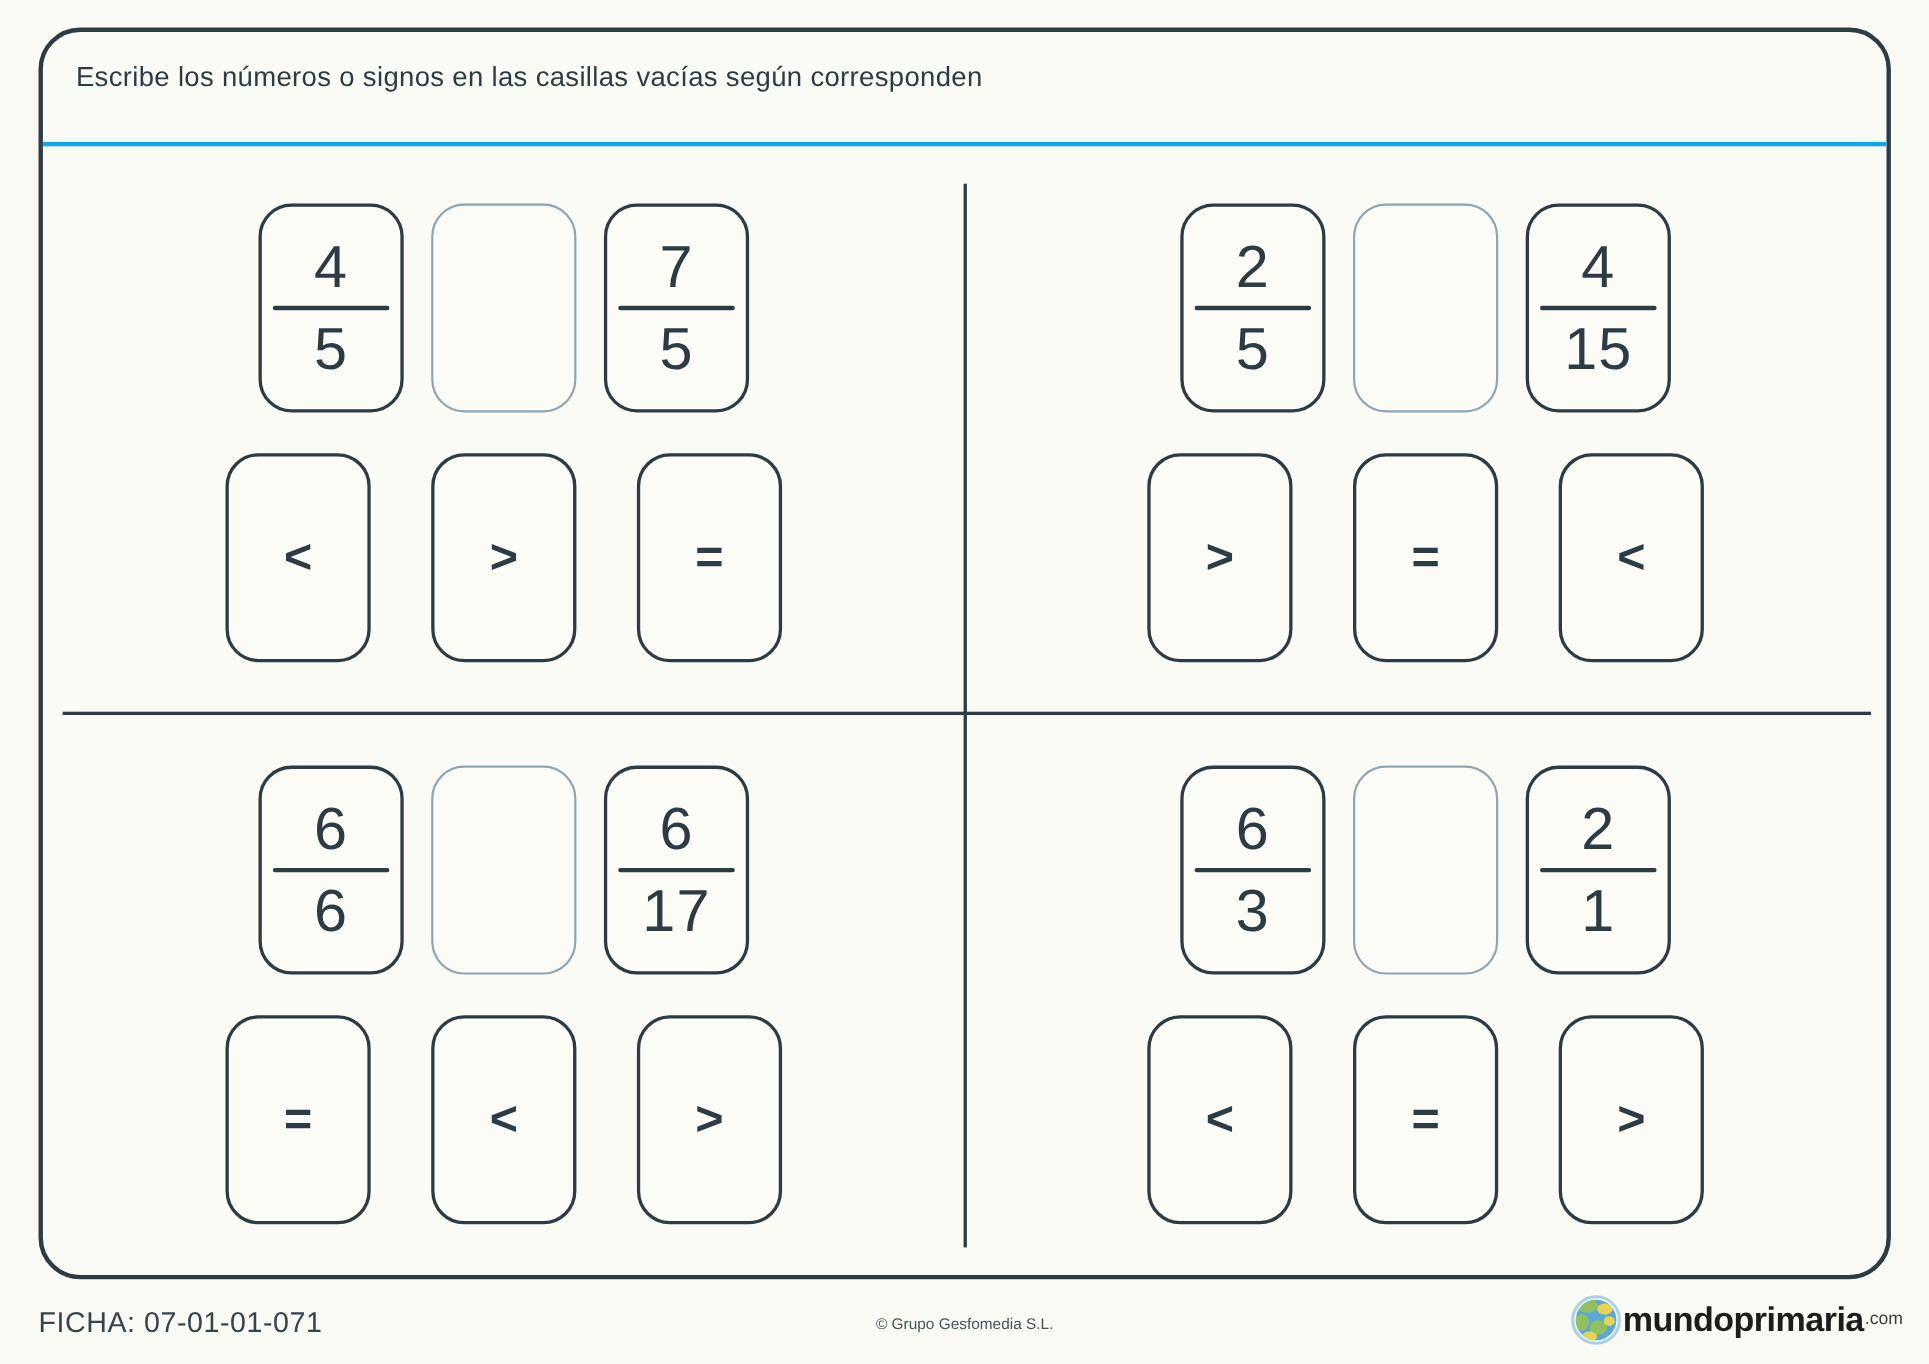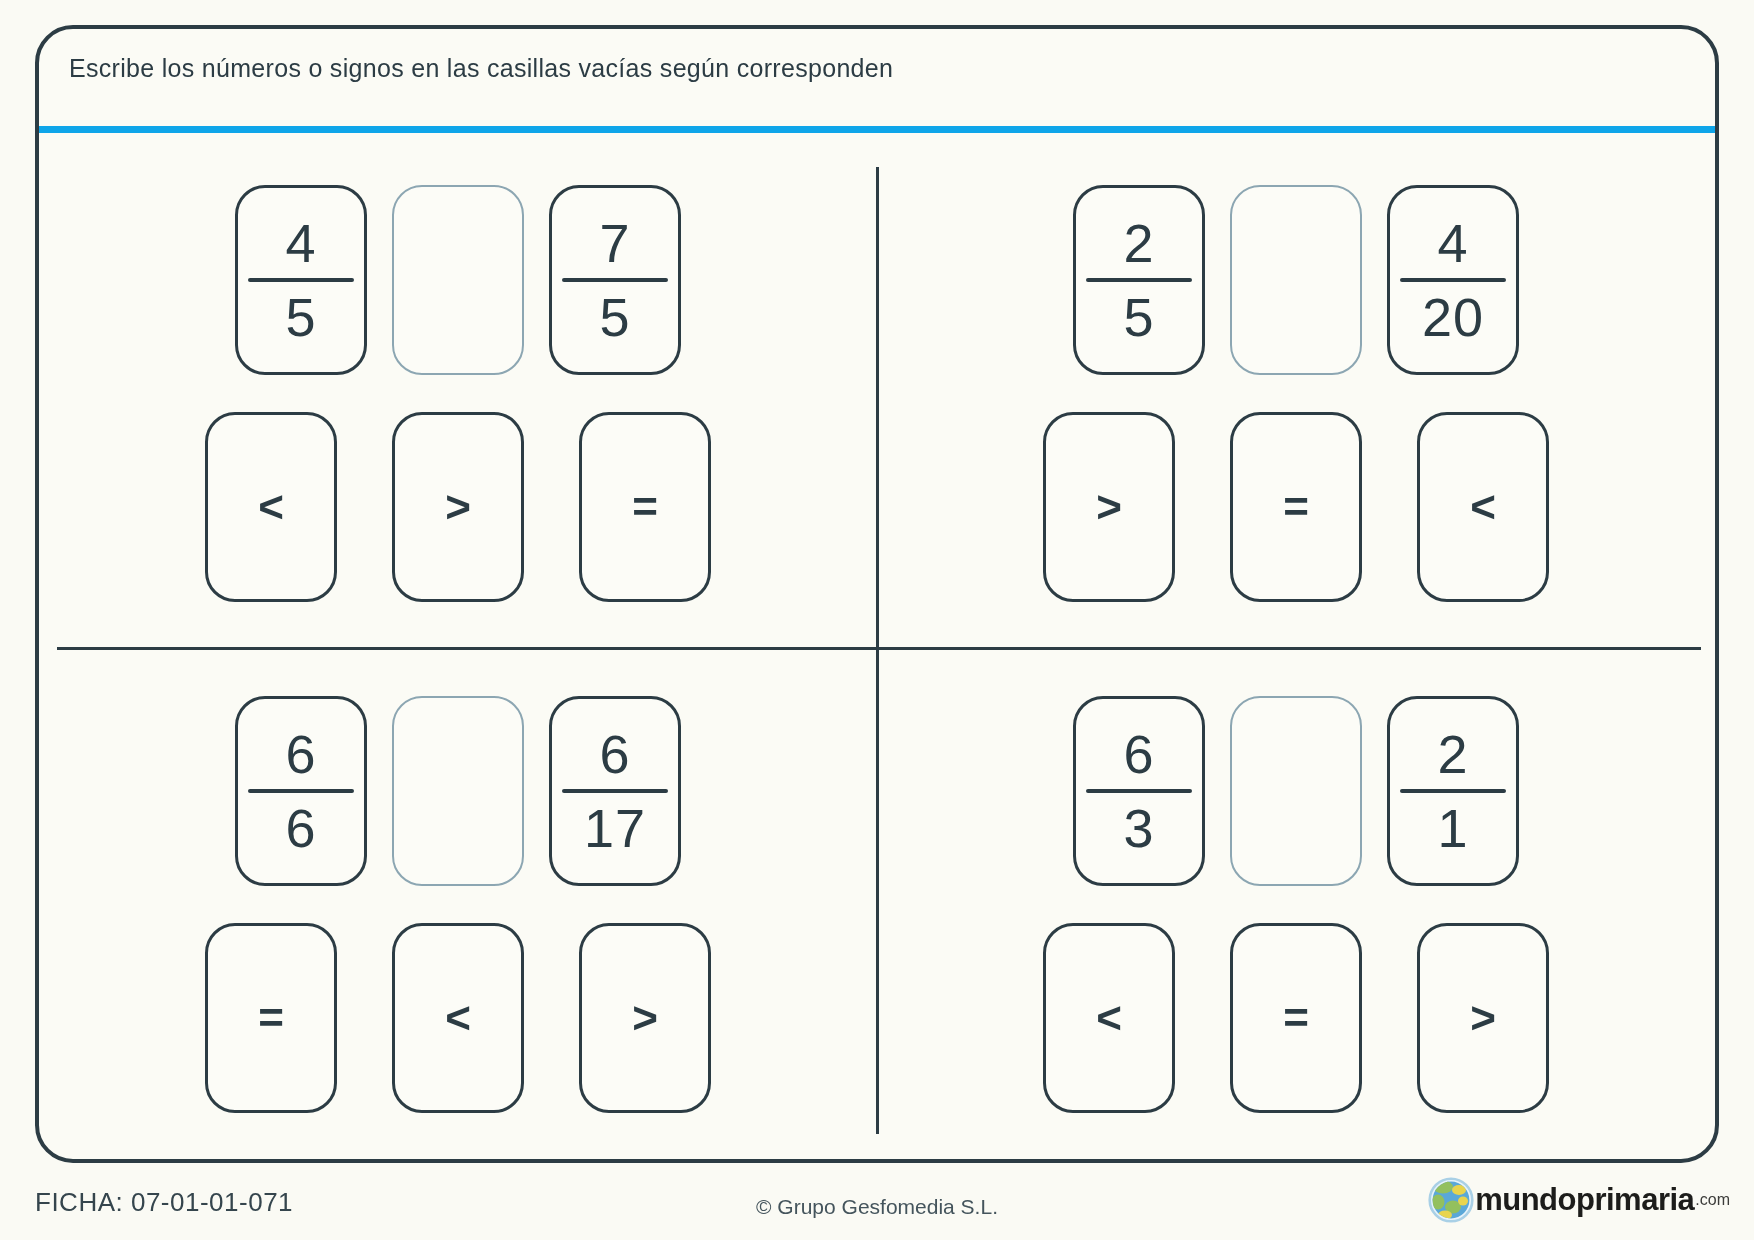--- a/index.html
+++ b/index.html
@@ -15,21 +15,21 @@
   .frame {
     position:absolute; left:35px; top:25px;
     width:1684px; height:1138px;
     border:4px solid #2c3c44;
     border-radius:38px;
     background:#fbfbf5;
   }
 
   .header {
     height:104px;
-    border-bottom:7px solid #0ea5e9;
+    border-bottom:4px solid #0ea5e9;
     display:flex; align-items:center;
     padding:0 30px 18px 30px;
   }
   .header-text { font-size:25px; letter-spacing:0.3px; color:#2c3c44; }
 
   .content {
     position:absolute; top:108px; left:0; right:0; bottom:0;
     display:grid;
     grid-template-columns:1fr 1fr;
     grid-template-rows:1fr 1fr;
@@ -72,21 +72,21 @@
     font-size:44px; font-weight:600; color:#2c3c44; line-height:1;
   }
 
   .footer { position:absolute; left:0; top:1163px; width:100%; height:94px; }
   .ficha {
     position:absolute; left:35px; top:24px;
     font-size:26px; color:#35454d; letter-spacing:0.5px;
   }
   .copyright {
     position:absolute; left:50%; transform:translateX(-50%); top:32px;
-    font-size:21px; color:#44545c;
+    font-size:14px; color:#44545c;
   }
   .logo {
     position:absolute; right:24px; top:14px;
     display:flex; align-items:center; gap:1px;
   }
   .logo-text {
     font-size:31px; font-weight:700; color:#1d1d1b; letter-spacing:-0.5px;
   }
   .logo-tld { font-size:16px; font-weight:400; color:#3c3c3a; }
 </style>
@@ -133,21 +133,21 @@
       <div class="row fraction-row">
         <div class="card fraction-card">
           <span class="num">2</span>
           <span class="bar"></span>
           <span class="den">5</span>
         </div>
         <div class="card empty-card"></div>
         <div class="card fraction-card">
           <span class="num">4</span>
           <span class="bar"></span>
-          <span class="den">20</span>
+          <span class="den">15</span>
         </div>
       </div>
       <div class="row sign-row">
         <div class="card sign-card">
           <span>&gt;</span>
         </div>
         <div class="card sign-card">
           <span>=</span>
         </div>
         <div class="card sign-card">

